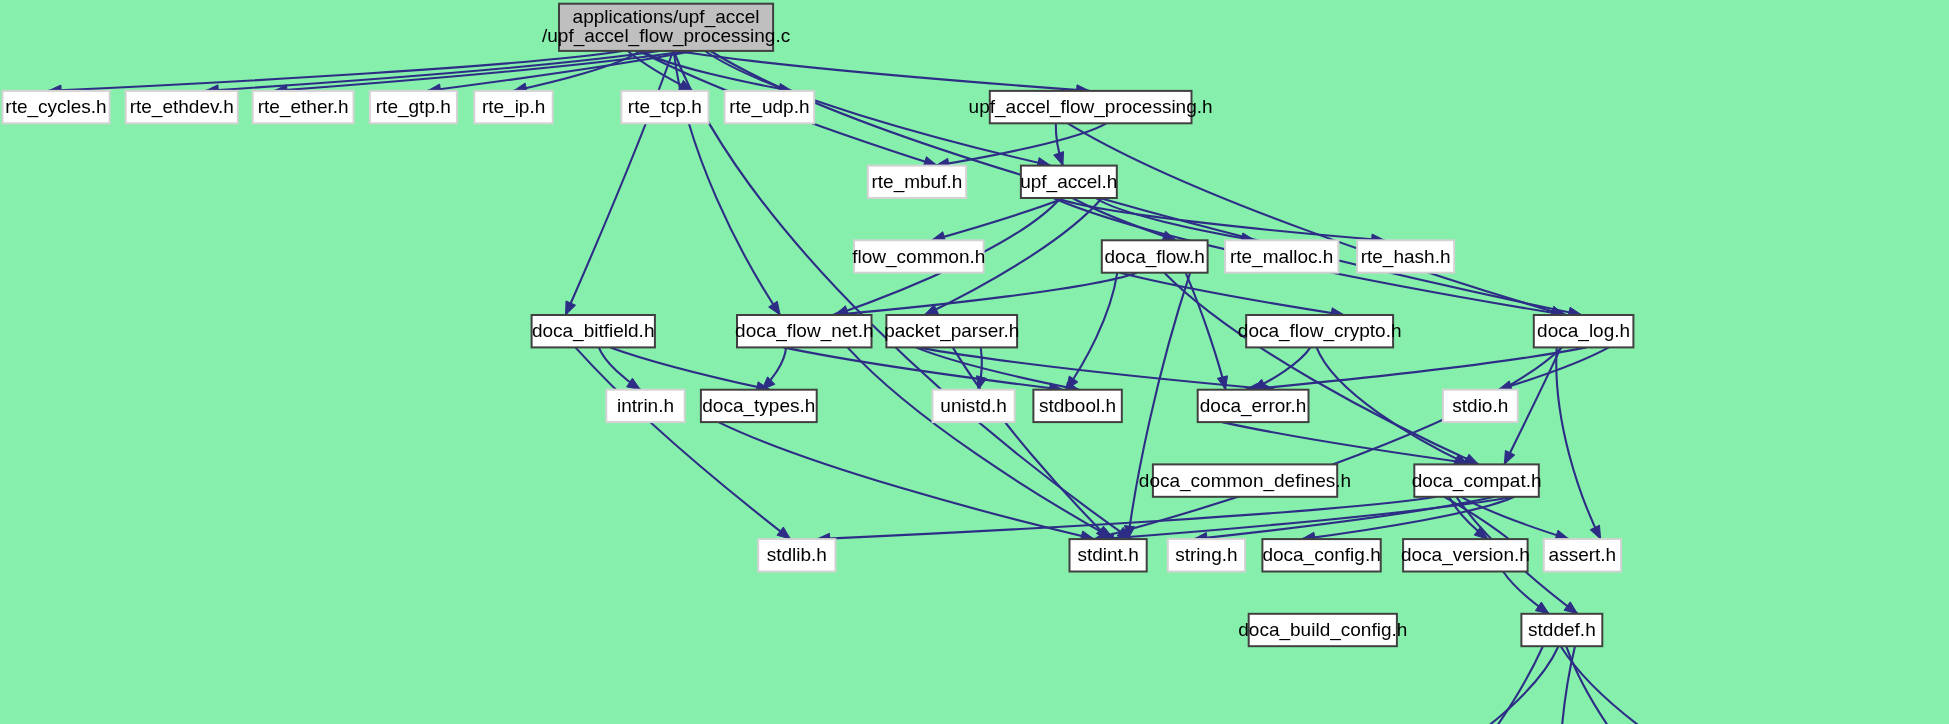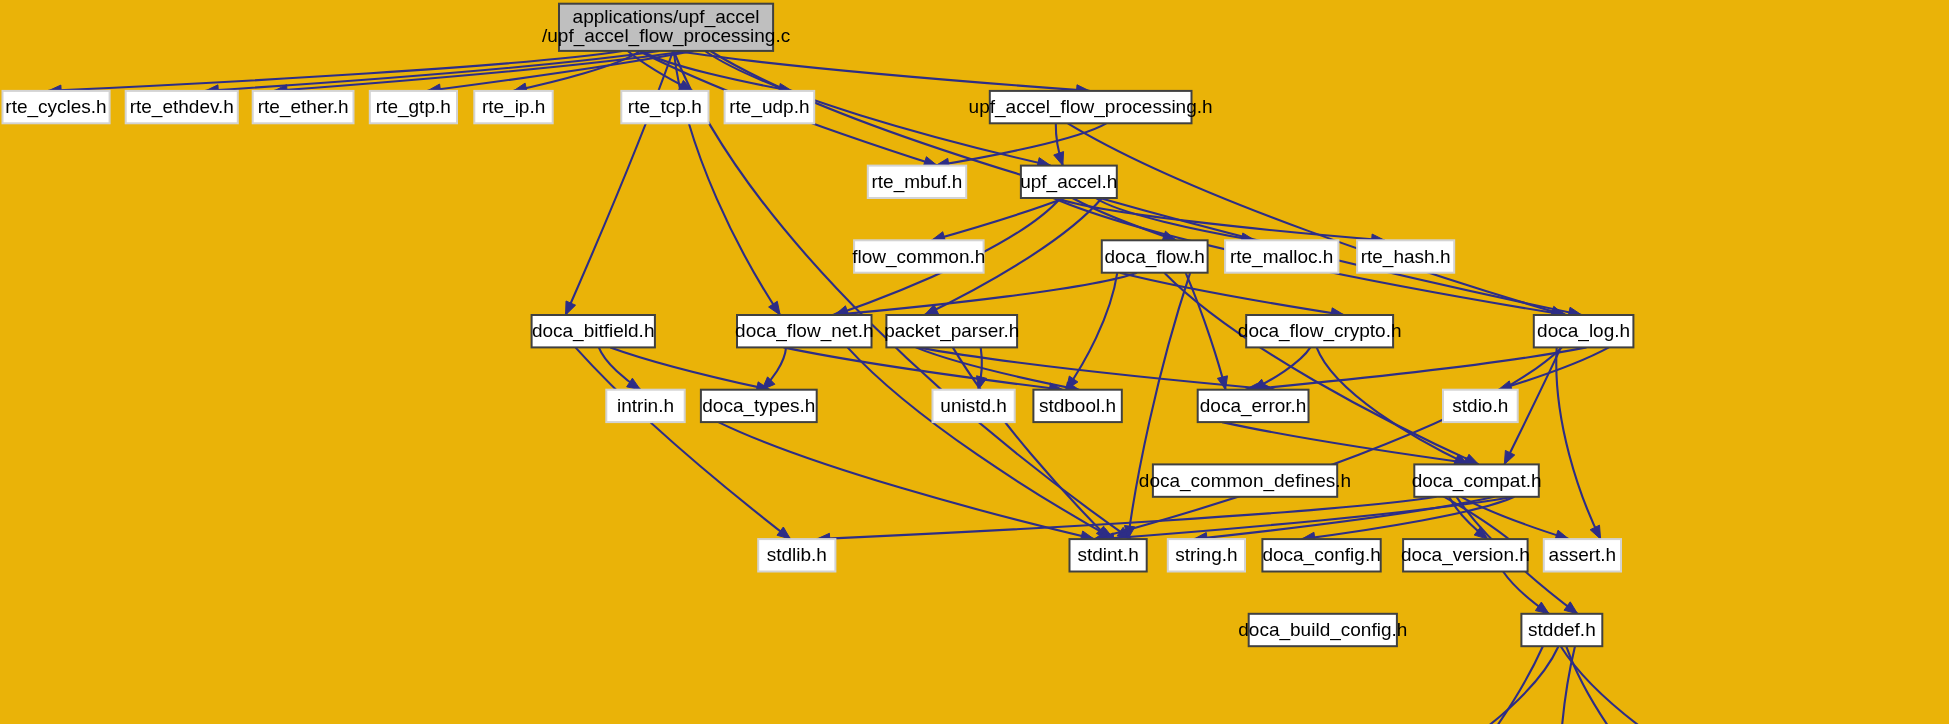--- a/index.html
+++ b/index.html
@@ -4,21 +4,21 @@
 <style>
   html, body {
     margin: 0;
     padding: 0;
     background: #ffffff;
   }
   #canvas {
     position: relative;
     width: 1949px;
     height: 724px;
-    background: #eab308;
+    background: #86efac;
     font-family: "Liberation Sans", sans-serif;
     overflow: hidden;
     text-align: right;
   }
   svg.graph {
     position: absolute;
     left: 0;
     top: 0;
     width: 1949px;
     height: 724px;

